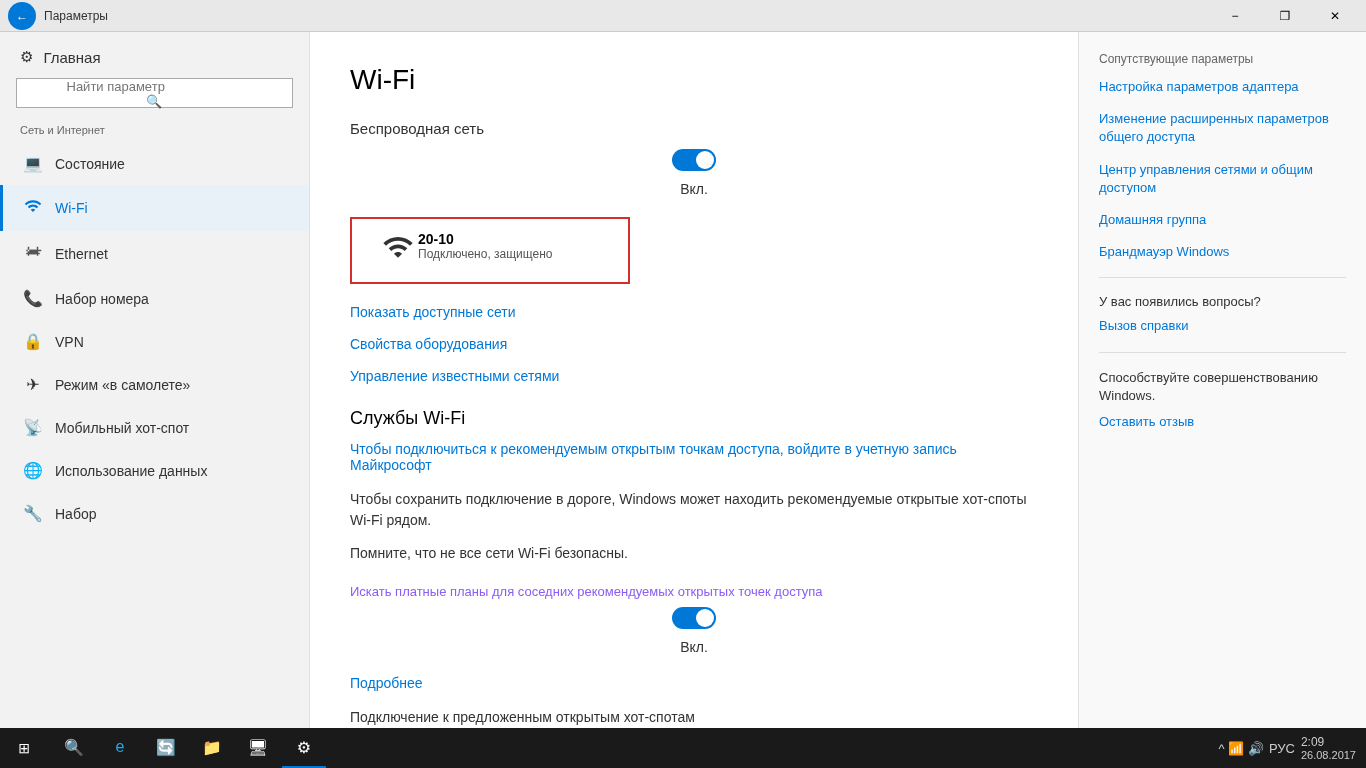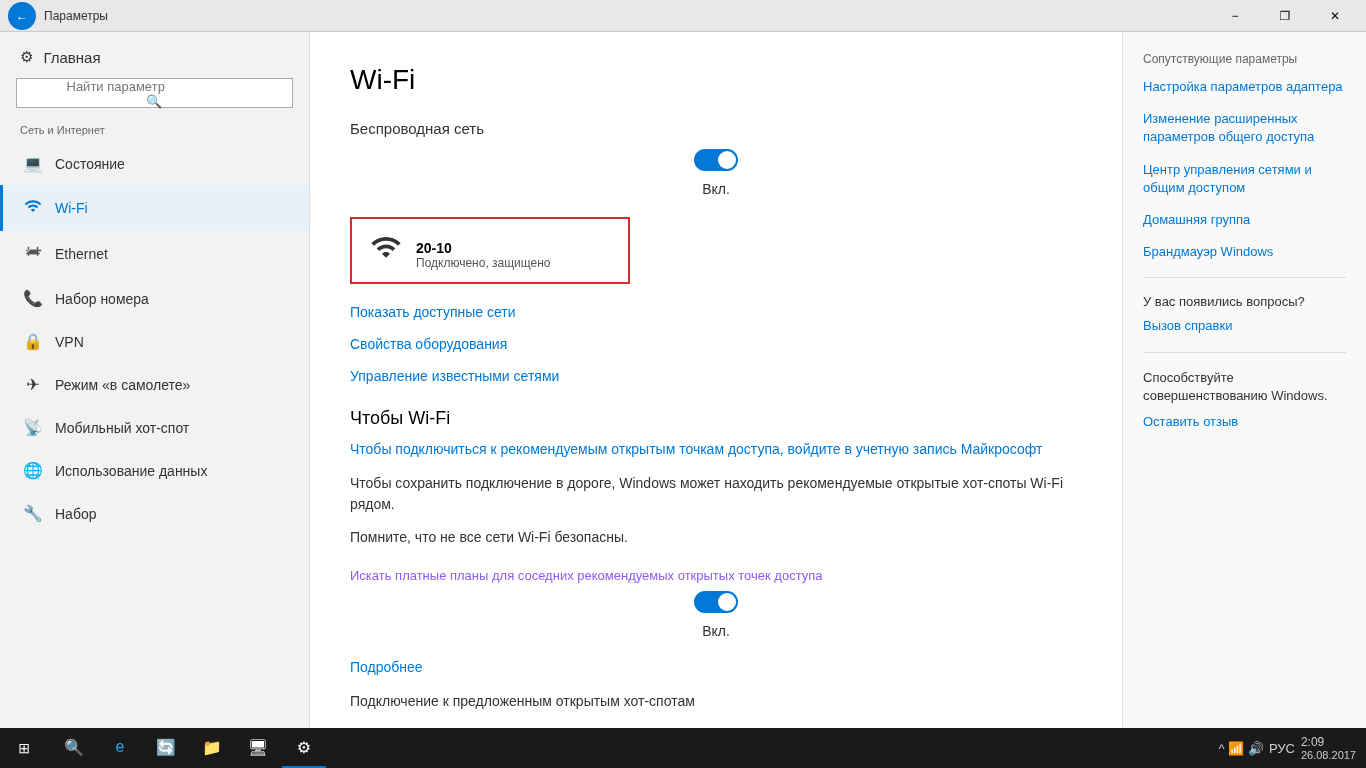--- a/index.html
+++ b/index.html
@@ -94,22 +94,22 @@
       content: '';
       width: 18px; height: 18px; background: white; border-radius: 50%;
       position: absolute; top: 2px; right: 2px;
       transition: left 0.2s;
     }
     .toggle-label { font-size: 14px; color: #333; }
 
     
     .network-card {
       border: 2px solid #d32f2f;
-      padding: 12px 18px;
-      display: flex; align-items: flex-end; gap: 14px;
+      padding: 12px 30px;
+      display: flex; align-items: flex-start; gap: 4px;
       margin-bottom: 20px;
       width: 280px;
       cursor: pointer;
     }
     .wifi-icon { font-size: 28px; color: #333; }
     .network-info { display: flex; flex-direction: column; }
     .network-name { font-size: 14px; font-weight: 600; color: #000; }
     .network-status { font-size: 12px; color: #555; }
 
     
@@ -122,21 +122,21 @@
       cursor: pointer;
     }
 
     
     .wifi-services-title { font-size: 18px; font-weight: 300; color: #000; margin: 24px 0 12px 0; }
     .body-text { font-size: 14px; color: #333; margin-bottom: 12px; line-height: 1.5; }
     .paid-section-title { font-size: 13px; color: #8b5cf6; margin: 20px 0 8px 0; }
 
     
     .right-panel {
-      width: 244px;
+      width: 288px;
       background: #f9f9f9;
       padding: 20px 20px;
       flex-shrink: 0;
       border-left: 1px solid #e0e0e0;
       overflow-y: auto;
     }
     .right-section-label { font-size: 12px; color: #666; margin-bottom: 12px; font-weight: 400; }
     .right-link { display: block; color: #0078d7; font-size: 13px; text-decoration: none; margin-bottom: 14px; cursor: pointer; line-height: 1.4; }
     .right-divider { border: none; border-top: 1px solid #ddd; margin: 16px 0; }
     .right-question { font-size: 13px; color: #333; margin-bottom: 8px; }
@@ -267,21 +267,21 @@
       <div class="network-info">
         <span class="network-name">20-10</span>
         <span class="network-status">Подключено, защищено</span>
       </div>
     </div>
 
     <a class="link-item">Показать доступные сети</a>
     <a class="link-item">Свойства оборудования</a>
     <a class="link-item">Управление известными сетями</a>
 
-    <h2 class="wifi-services-title">Чтобы Wi-Fi</h2>
+    <h2 class="wifi-services-title">Службы Wi-Fi</h2>
 
     <a class="link-item">Чтобы подключиться к рекомендуемым открытым точкам доступа, войдите в учетную запись Майкрософт</a>
 
     <p class="body-text">Чтобы сохранить подключение в дороге, Windows может находить рекомендуемые открытые хот-споты Wi-Fi рядом.</p>
     <p class="body-text">Помните, что не все сети Wi-Fi безопасны.</p>
 
     <p class="paid-section-title">Искать платные планы для соседних рекомендуемых открытых точек доступа</p>
 
     <div class="toggle-row">
       <div class="toggle"></div>

